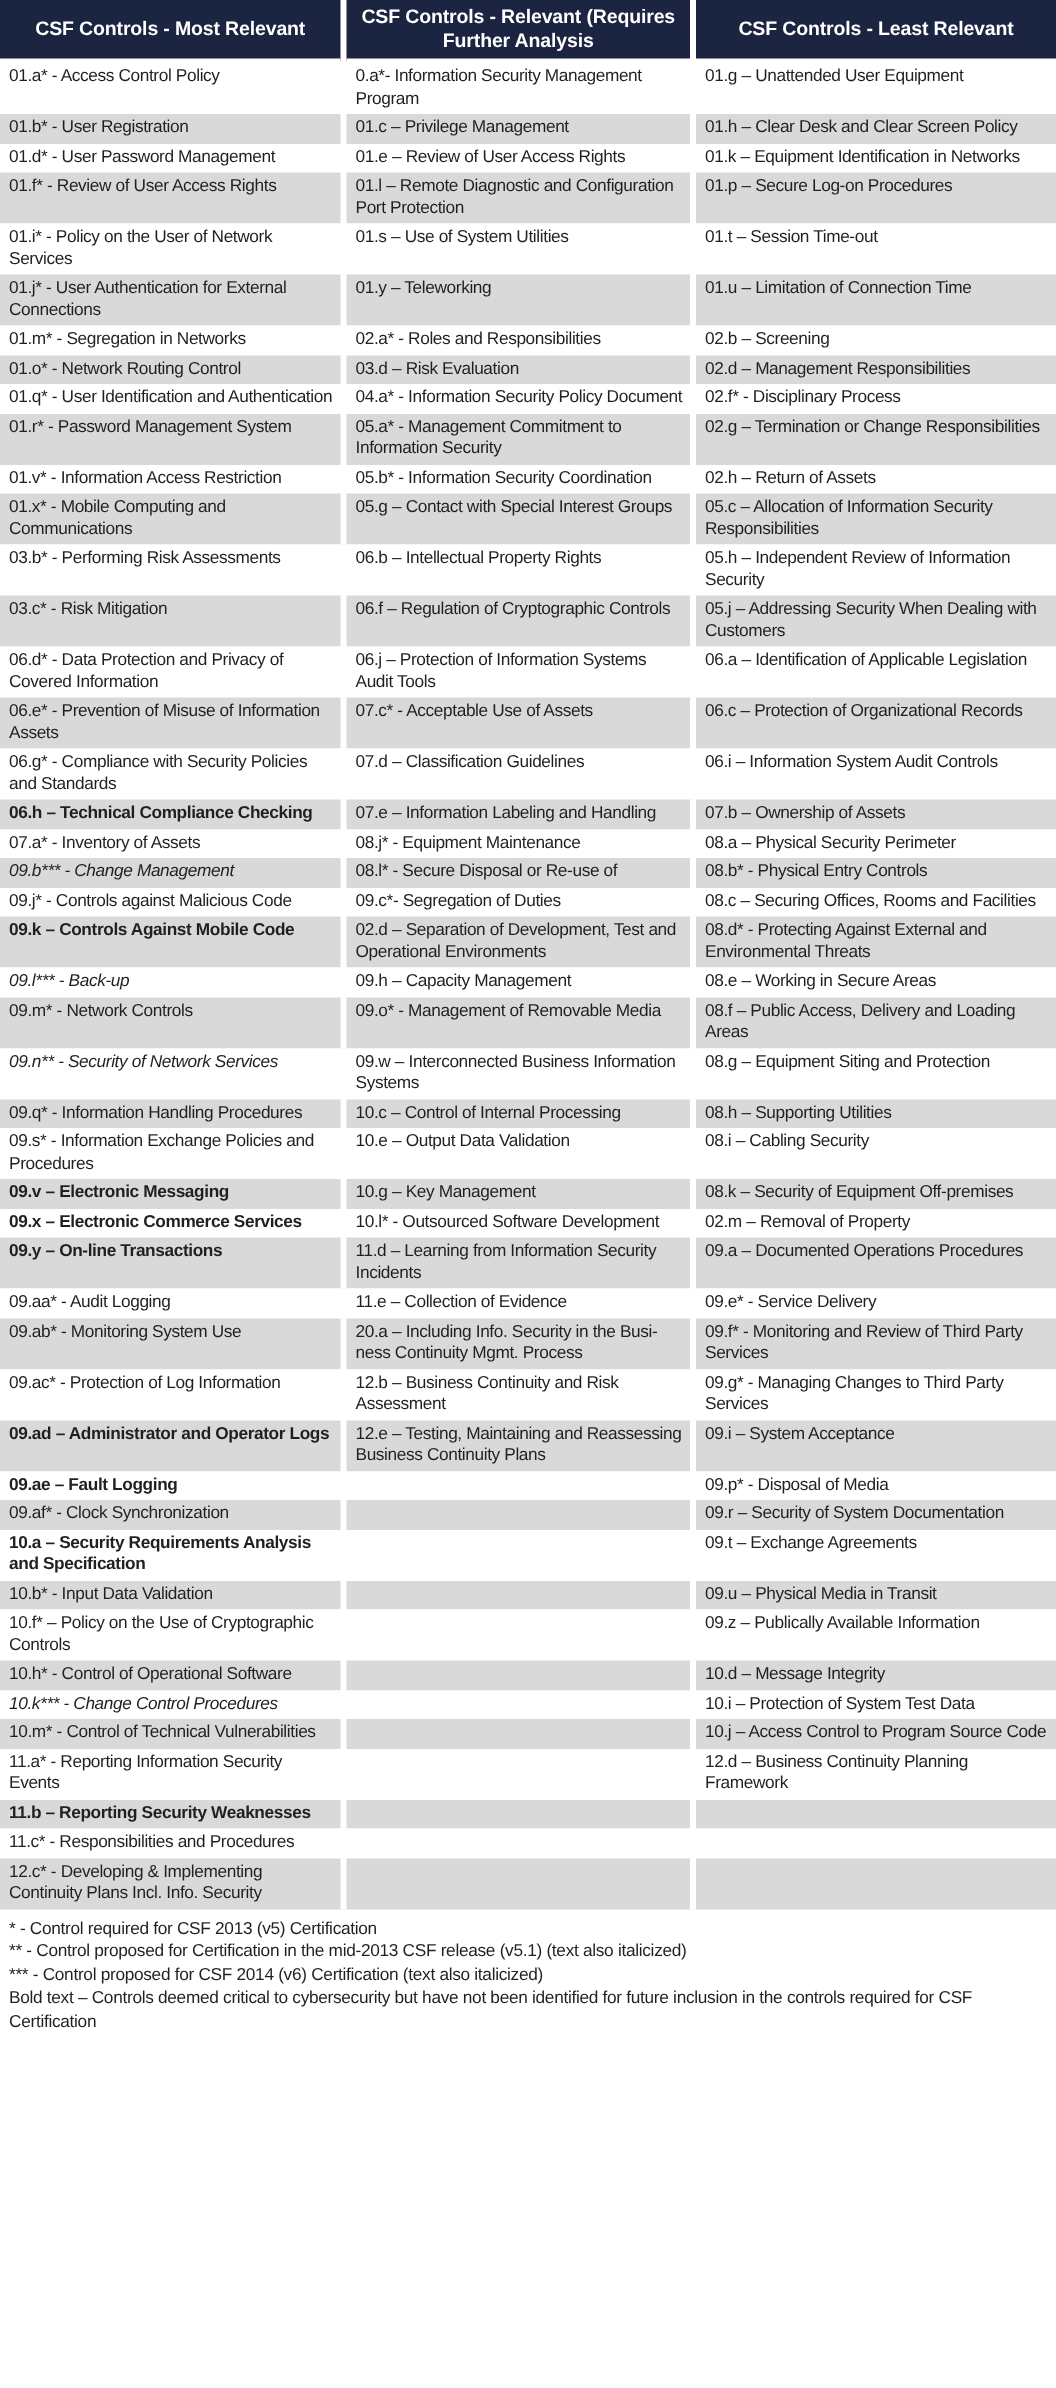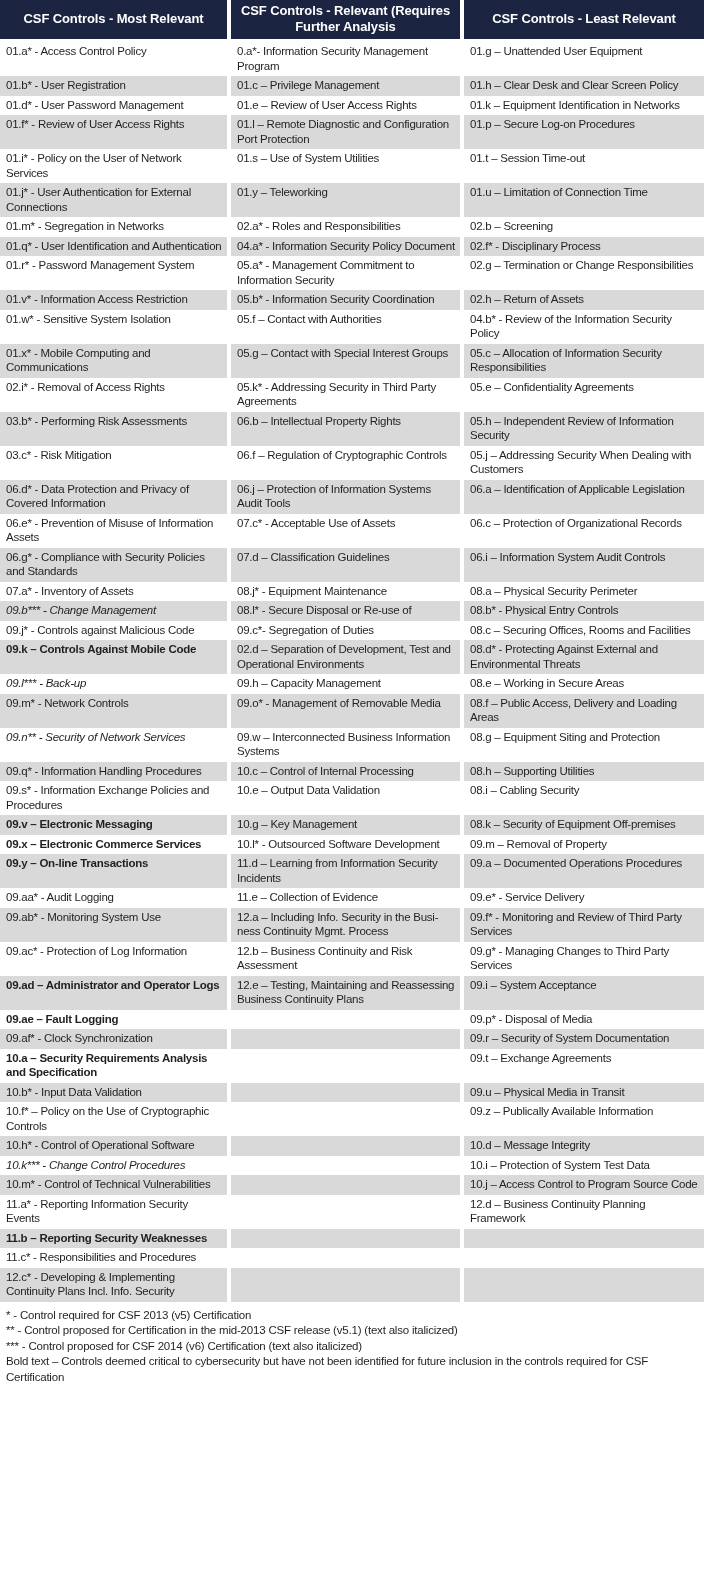--- a/index.html
+++ b/index.html
@@ -108,50 +108,45 @@
           <td>01.j* - User Authentication for External Connections</td>
           <td>01.y – Teleworking</td>
           <td>01.u – Limitation of Connection Time</td>
         </tr>
         <tr>
           <td>01.m* - Segregation in Networks</td>
           <td>02.a* - Roles and Responsibilities</td>
           <td>02.b – Screening</td>
         </tr>
         <tr>
+          <td>01.o* - Network Routing Control</td>
+          <td>03.d – Risk Evaluation</td>
+          <td>02.d – Management Responsibilities</td>
+        </tr>
+        <tr>
           <td>01.q* - User Identification and Authentication</td>
           <td>04.a* - Information Security Policy Document</td>
           <td>02.f* - Disciplinary Process</td>
         </tr>
         <tr>
           <td>01.r* - Password Management System</td>
           <td>05.a* - Management Commitment to Information Security</td>
           <td>02.g – Termination or Change Responsibilities</td>
         </tr>
         <tr>
           <td>01.v* - Information Access Restriction</td>
           <td>05.b* - Information Security Coordination</td>
           <td>02.h – Return of Assets</td>
         </tr>
         <tr>
-          <td>01.w* - Sensitive System Isolation</td>
-          <td>05.f – Contact with Authorities</td>
-          <td>04.b* - Review of the Information Security Policy</td>
-        </tr>
-        <tr>
           <td>01.x* - Mobile Computing and Communications</td>
           <td>05.g – Contact with Special Interest Groups</td>
           <td>05.c – Allocation of Information Security Responsibilities</td>
         </tr>
         <tr>
-          <td>02.i* - Removal of Access Rights</td>
-          <td>05.k* - Addressing Security in Third Party Agreements</td>
-          <td>05.e – Confidentiality Agreements</td>
-        </tr>
-        <tr>
           <td>03.b* - Performing Risk Assessments</td>
           <td>06.b – Intellectual Property Rights</td>
           <td>05.h – Independent Review of Information Security</td>
         </tr>
         <tr>
           <td>03.c* - Risk Mitigation</td>
           <td>06.f – Regulation of Cryptographic Controls</td>
           <td>05.j – Addressing Security When Dealing with Customers</td>
         </tr>
         <tr>
@@ -163,20 +158,25 @@
           <td>06.e* - Prevention of Misuse of Information Assets</td>
           <td>07.c* - Acceptable Use of Assets</td>
           <td>06.c – Protection of Organizational Records</td>
         </tr>
         <tr>
           <td>06.g* - Compliance with Security Policies and Standards</td>
           <td>07.d – Classification Guidelines</td>
           <td>06.i – Information System Audit Controls</td>
         </tr>
         <tr>
+          <td class="bold">06.h – Technical Compliance Checking</td>
+          <td>07.e – Information Labeling and Handling</td>
+          <td>07.b – Ownership of Assets</td>
+        </tr>
+        <tr>
           <td>07.a* - Inventory of Assets</td>
           <td>08.j* - Equipment Maintenance</td>
           <td>08.a – Physical Security Perimeter</td>
         </tr>
         <tr>
           <td class="italic">09.b*** - Change Management</td>
           <td>08.l* - Secure Disposal or Re-use of</td>
           <td>08.b* - Physical Entry Controls</td>
         </tr>
         <tr>
@@ -215,35 +215,35 @@
           <td>08.i – Cabling Security</td>
         </tr>
         <tr>
           <td class="bold">09.v – Electronic Messaging</td>
           <td>10.g – Key Management</td>
           <td>08.k – Security of Equipment Off-premises</td>
         </tr>
         <tr>
           <td class="bold">09.x – Electronic Commerce Services</td>
           <td>10.l* - Outsourced Software Development</td>
-          <td>09.m – Removal of Property</td>
+          <td>02.m – Removal of Property</td>
         </tr>
         <tr>
           <td class="bold">09.y – On-line Transactions</td>
           <td>11.d – Learning from Information Security Incidents</td>
           <td>09.a – Documented Operations Procedures</td>
         </tr>
         <tr>
           <td>09.aa* - Audit Logging</td>
           <td>11.e – Collection of Evidence</td>
           <td>09.e* - Service Delivery</td>
         </tr>
         <tr>
           <td>09.ab* - Monitoring System Use</td>
-          <td>12.a – Including Info. Security in the Busi-ness Continuity Mgmt. Process</td>
+          <td>20.a – Including Info. Security in the Busi-ness Continuity Mgmt. Process</td>
           <td>09.f* - Monitoring and Review of Third Party Services</td>
         </tr>
         <tr>
           <td>09.ac* - Protection of Log Information</td>
           <td>12.b – Business Continuity and Risk Assessment</td>
           <td>09.g* - Managing Changes to Third Party Services</td>
         </tr>
         <tr>
           <td class="bold">09.ad – Administrator and Operator Logs</td>
           <td>12.e – Testing, Maintaining and Reassessing Business Continuity Plans</td>

